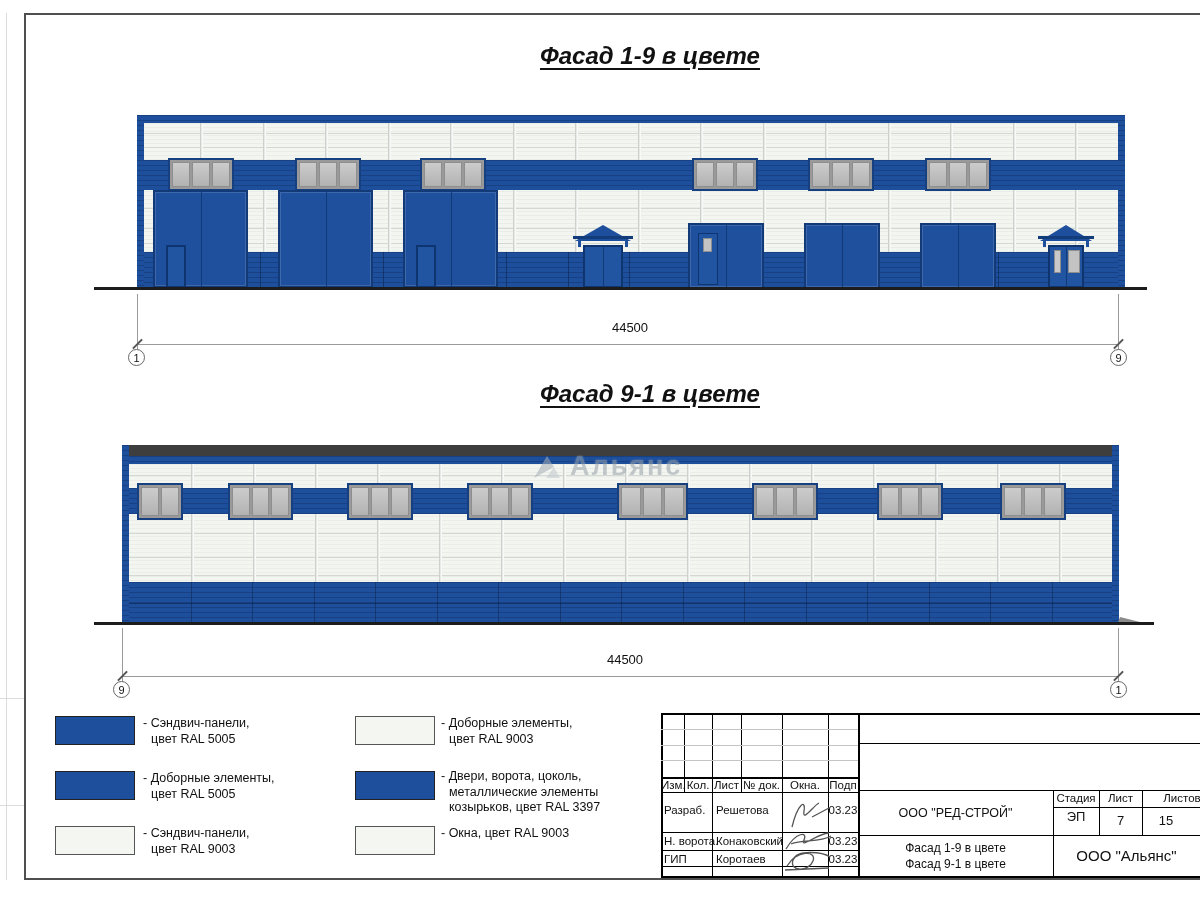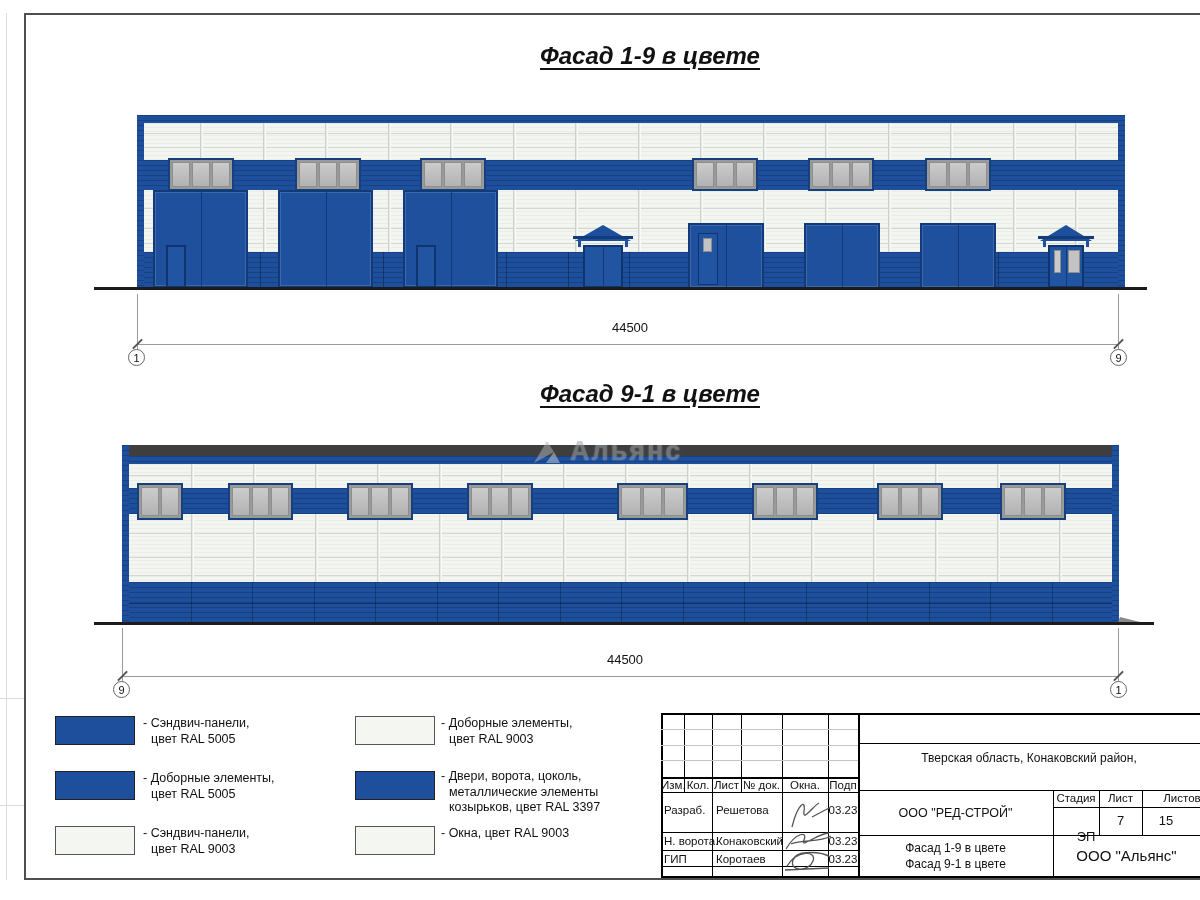--- a/index.html
+++ b/index.html
@@ -254,21 +254,21 @@
       <div class="pane"></div>
     </div>
     <div class="abs" style="left: 0px; top: 0px; width: 997px; height: 11px; background: rgb(62, 62, 62);"></div>
     <div class="tex-blue abs" style="left: 0px; top: 11px; width: 997px; height: 8px;"></div>
     <div class="tex-blue abs" style="left: 0px; top: 0px; width: 7px; height: 178px;"></div>
     <div class="tex-blue abs" style="left: 990px; top: 0px; width: 7px; height: 178px;"></div>
     <div class="abs" style="left: 995px; top: 169px; width: 0px; height: 0px; border-style: solid; border-color: transparent transparent rgb(138, 138, 138); border-bottom-width: 8px; border-right-width: 32px;"></div>
     <div class="ground abs" style="left: -28px; top: 177px; width: 1060px;"></div>
   </div>
 
-<div class="abs watermark" style="left:532px;top:436px;z-index:5;">
+<div class="abs watermark" style="left:532px;top:451px;z-index:5;">
   <svg width="30" height="26" viewBox="0 0 30 26">
     <polygon points="2,24 15,2 22,13" fill="#a6aeb4"></polygon>
     <polygon points="14,24 22,13 28,24" fill="#c2c9cd"></polygon>
   </svg>
   <span class="wmtxt">Альянс</span>
 </div>
 
 <div>
   <div class="abs extline" style="left:137px;top:294px;width:1px;height:58px;"></div>
   <div class="abs extline" style="left:1118px;top:294px;width:1px;height:58px;"></div>
@@ -372,24 +372,23 @@
   <svg class="abs" style="left:127px;top:82px;" width="44" height="36" viewBox="0 0 44 36">
     <path d="M4 32 C10 8 18 4 16 16 C14 28 26 10 31 8 M24 22 L41 13" fill="none" stroke="#555" stroke-width="1.3"></path>
   </svg>
   <svg class="abs" style="left:122px;top:117px;" width="50" height="22" viewBox="0 0 50 22">
     <path d="M3 19 C13 2 25 1 21 10 C17 19 33 4 46 3 M8 14 C20 9 36 13 48 6" fill="none" stroke="#555" stroke-width="1.3"></path>
   </svg>
   <svg class="abs" style="left:120px;top:135px;" width="52" height="26" viewBox="0 0 52 26">
     <path d="M6 18 C16 2 36 2 32 13 C28 24 8 24 12 12 C16 1 42 4 49 9 M4 22 L48 20" fill="none" stroke="#555" stroke-width="1.3"></path>
   </svg>
 
-  <div class="t ctr" style="left:197px;top:38px;width:342px;font-size:12px;">Тверская область, Конаковский район,</div>
   <div class="t ctr" style="left:197px;top:93px;width:195px;font-size:12.5px;">ООО "РЕД-СТРОЙ"</div>
   <div class="t tbt ctr" style="left:392px;top:79px;width:46px;">Стадия</div>
   <div class="t tbt ctr" style="left:438px;top:79px;width:43px;">Лист</div>
   <div class="t tbt ctr" style="left:481px;top:79px;width:80px;">Листов</div>
-  <div class="t ctr" style="left:392px;top:116px;width:46px;font-size:13px;margin-left:10px;">ЭП</div>
+  <div class="t ctr" style="left:392px;top:96px;width:46px;font-size:13px;">ЭП</div>
   <div class="t ctr" style="left:438px;top:100px;width:43px;font-size:13px;">7</div>
   <div class="t ctr" style="left:481px;top:100px;width:48px;font-size:13px;">15</div>
   <div class="t ctr" style="left:197px;top:128px;width:195px;font-size:12px;">Фасад 1-9 в цвете</div>
   <div class="t ctr" style="left:197px;top:144px;width:195px;font-size:12px;">Фасад 9-1 в цвете</div>
   <div class="t ctr" style="left:392px;top:134px;width:147px;font-size:15px;">ООО "Альянс"</div>
 </div>
 
 </body></html>

